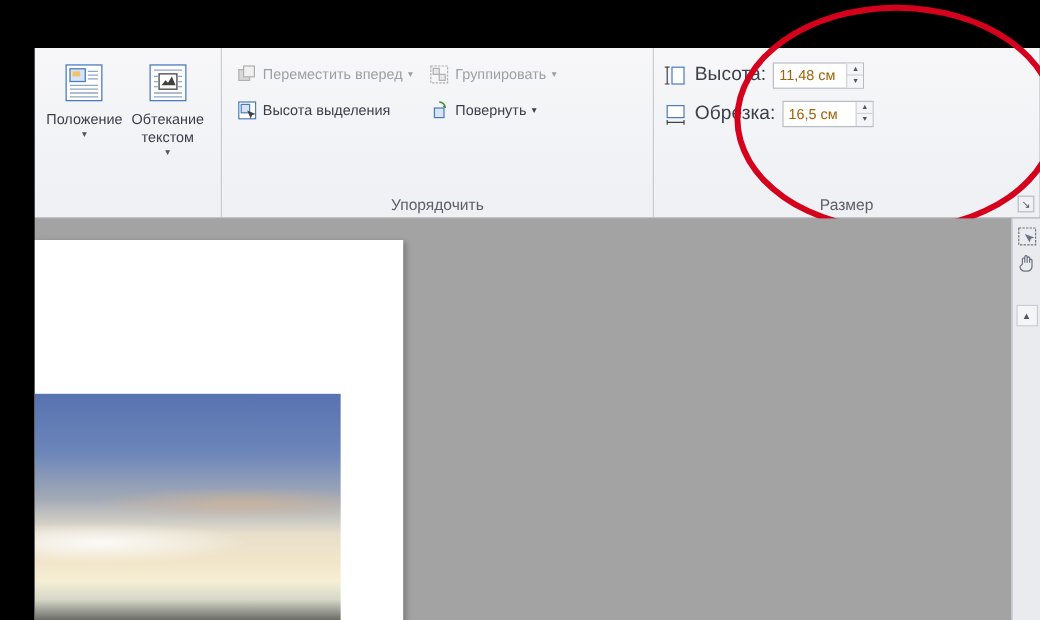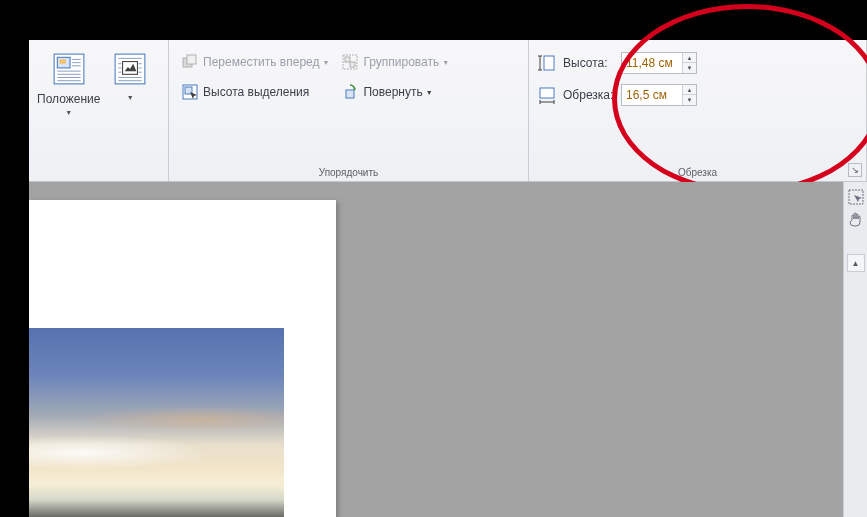--- a/index.html
+++ b/index.html
@@ -1,34 +1,34 @@
 <!DOCTYPE html>
 <html><head>
 <meta charset="utf-8">
 <style>
   * { box-sizing: border-box; margin: 0; padding: 0; }
   html, body { width: 867px; height: 517px; overflow: hidden; font-family: "Segoe UI", Tahoma, sans-serif; font-size: 12px; background: #000; }
   .frame { position: absolute; left: 29px; top: 40px; width: 838px; height: 477px; background: #a3a3a3; }
   .ribbon { background: linear-gradient(#f7f7f9,#eef0f4); border-bottom: 1px solid #c3c6cc; height: 142px; position: relative; }
   .groups { display: flex; height: 100%; }
   .group { border-right: 1px solid #c9ccd3; height: 100%; position: relative; padding: 4px 8px 20px 8px; }
-  .group-label { position: absolute; bottom: 3px; left: 0; right: 0; text-align: center; color: #5a5f6a; font-size: 10px; }
+  .group-label { position: absolute; bottom: 3px; left: 0; right: 0; text-align: center; color: #5a5f6a; font-size: 13px; }
   .big-btn { display: inline-flex; flex-direction: column; align-items: center; justify-content: flex-start; width: 70px; padding-top: 8px; cursor: pointer; }
   .big-btn .icon { width: 34px; height: 34px; margin-bottom: 6px; }
   .big-btn .lbl { color: #3a3f4a; font-size: 12px; text-align: center; line-height: 1.25; display: flex; flex-direction: column; align-items: center; }
   .drop-arrow { font-size: 7px; color: #555; margin-top: 2px; }
   .row-btn { display: flex; align-items: center; height: 24px; padding: 0 4px; color: #3a3f4a; white-space: nowrap; cursor: pointer; }
   .row-btn.dis { color: #9a9fa8; }
   .row-btn .sm { width: 18px; height: 18px; margin-right: 4px; flex-shrink: 0; }
   .row-btn .da { font-size: 7px; margin-left: 3px; color: inherit; }
   .stack { display: flex; flex-direction: column; gap: 6px; padding-top: 6px; }
   .arrange-cols { display: flex; gap: 4px; }
   .size-fields { display: flex; flex-direction: column; gap: 10px; padding-top: 8px; }
   .sf-row { display: flex; align-items: center; gap: 6px; }
-  .sf-lbl { color: #3a3f4a; font-size: 12px; min-width: 52px; }
+  .sf-lbl { color: #3a3f4a; font-size: 16px; min-width: 52px; }
   .spin { display: flex; align-items: center; background: #fff; border: 1px solid #b7bbc4; height: 22px; }
   .spin input { border: none; outline: none; width: 60px; padding: 0 4px; font-size: 12px; color: #a16207; background: transparent; }
   .spin .arrows { display: flex; flex-direction: column; width: 14px; border-left: 1px solid #d0d3d9; background: #f4f5f8; }
   .spin .arrows span { height: 10px; display: flex; align-items: center; justify-content: center; font-size: 6px; color: #555; cursor: pointer; }
   .spin .arrows span:first-child { border-bottom: 1px solid #d0d3d9; }
   .launcher { position: absolute; right: 4px; bottom: 4px; width: 14px; height: 14px; border: 1px solid #b7bbc4; font-size: 9px; color: #555; display: flex; align-items: center; justify-content: center; cursor: pointer; }
   .circle { position: absolute; pointer-events: none; border: 5px solid #d4001c; border-radius: 50%; }
   .doc-area { position: absolute; top: 142px; left: 0; right: 0; bottom: 0; background: #a3a3a3; }
   .page { position: absolute; left: 0; top: 18px; width: 307px; height: 320px; background: #fff; box-shadow: 2px 2px 5px rgba(0,0,0,.25); }
   .photo { position: absolute; left: 0; top: 128px; width: 255px; height: 195px; overflow: hidden; }
@@ -46,21 +46,21 @@
 <body>
 
 <div class="frame">
   <div class="title-edge">
     <div class="share"></div>
   </div>
 
   <div class="ribbon">
     <div class="groups">
 
-      <div class="group" style="width:140px">
+      <div class="group" style="width:156px">
         <div style="display:flex">
           <div class="big-btn">
             <svg class="icon" viewBox="0 0 32 32">
               <rect x="2" y="2" width="28" height="28" fill="#fff" stroke="#4a7abf"></rect>
               <rect x="5" y="5" width="12" height="10" fill="#d6e4f5" stroke="#4a7abf"></rect>
               <rect x="7" y="7" width="6" height="4" fill="#f4c26b"></rect>
               <line x1="19" y1="7" x2="27" y2="7" stroke="#8fa6c4"></line>
                 <line x1="19" y1="10" x2="27" y2="10" stroke="#8fa6c4"></line>
                 <line x1="19" y1="13" x2="27" y2="13" stroke="#8fa6c4"></line>
               <line x1="5" y1="18" x2="27" y2="18" stroke="#8fa6c4"></line>
@@ -82,20 +82,21 @@
                 <line x1="5" y1="24" x2="27" y2="24" stroke="#8fa6c4"></line>
                 <line x1="5" y1="27" x2="27" y2="27" stroke="#8fa6c4"></line>
               <line x1="5" y1="11" x2="8" y2="11" stroke="#8fa6c4"></line>
                 <line x1="24" y1="11" x2="27" y2="11" stroke="#8fa6c4"></line>
               <line x1="5" y1="15" x2="8" y2="15" stroke="#8fa6c4"></line>
                 <line x1="24" y1="15" x2="27" y2="15" stroke="#8fa6c4"></line>
               <line x1="5" y1="19" x2="8" y2="19" stroke="#8fa6c4"></line>
                 <line x1="24" y1="19" x2="27" y2="19" stroke="#8fa6c4"></line>
             </svg>
             <div class="lbl">
+                <span>Обтекание текстом</span>
                 <span class="drop-arrow">▼</span>
               </div>
           </div>
         </div>
       </div>
 
       <div class="group" style="width:360px">
         <div class="arrange-cols">
           <div class="stack">
             <div class="row-btn dis">
@@ -164,21 +165,21 @@
             <span class="sf-lbl">Обрезка:</span>
             <div class="spin">
               <input value="16,5 см" style="">
               <div class="arrows">
                   <span>▲</span>
                   <span>▼</span>
                 </div>
             </div>
           </div>
         </div>
-        <div class="group-label">Обрезка</div>
+        <div class="group-label">Размер</div>
         <div class="launcher">↘</div>
       </div>
 
     </div>
     <div class="circle" style="left:583px; top:-36px; width:270px; height:190px"></div>
   </div>
 
   <div class="doc-area">
     <div class="page">
       <div class="photo">

